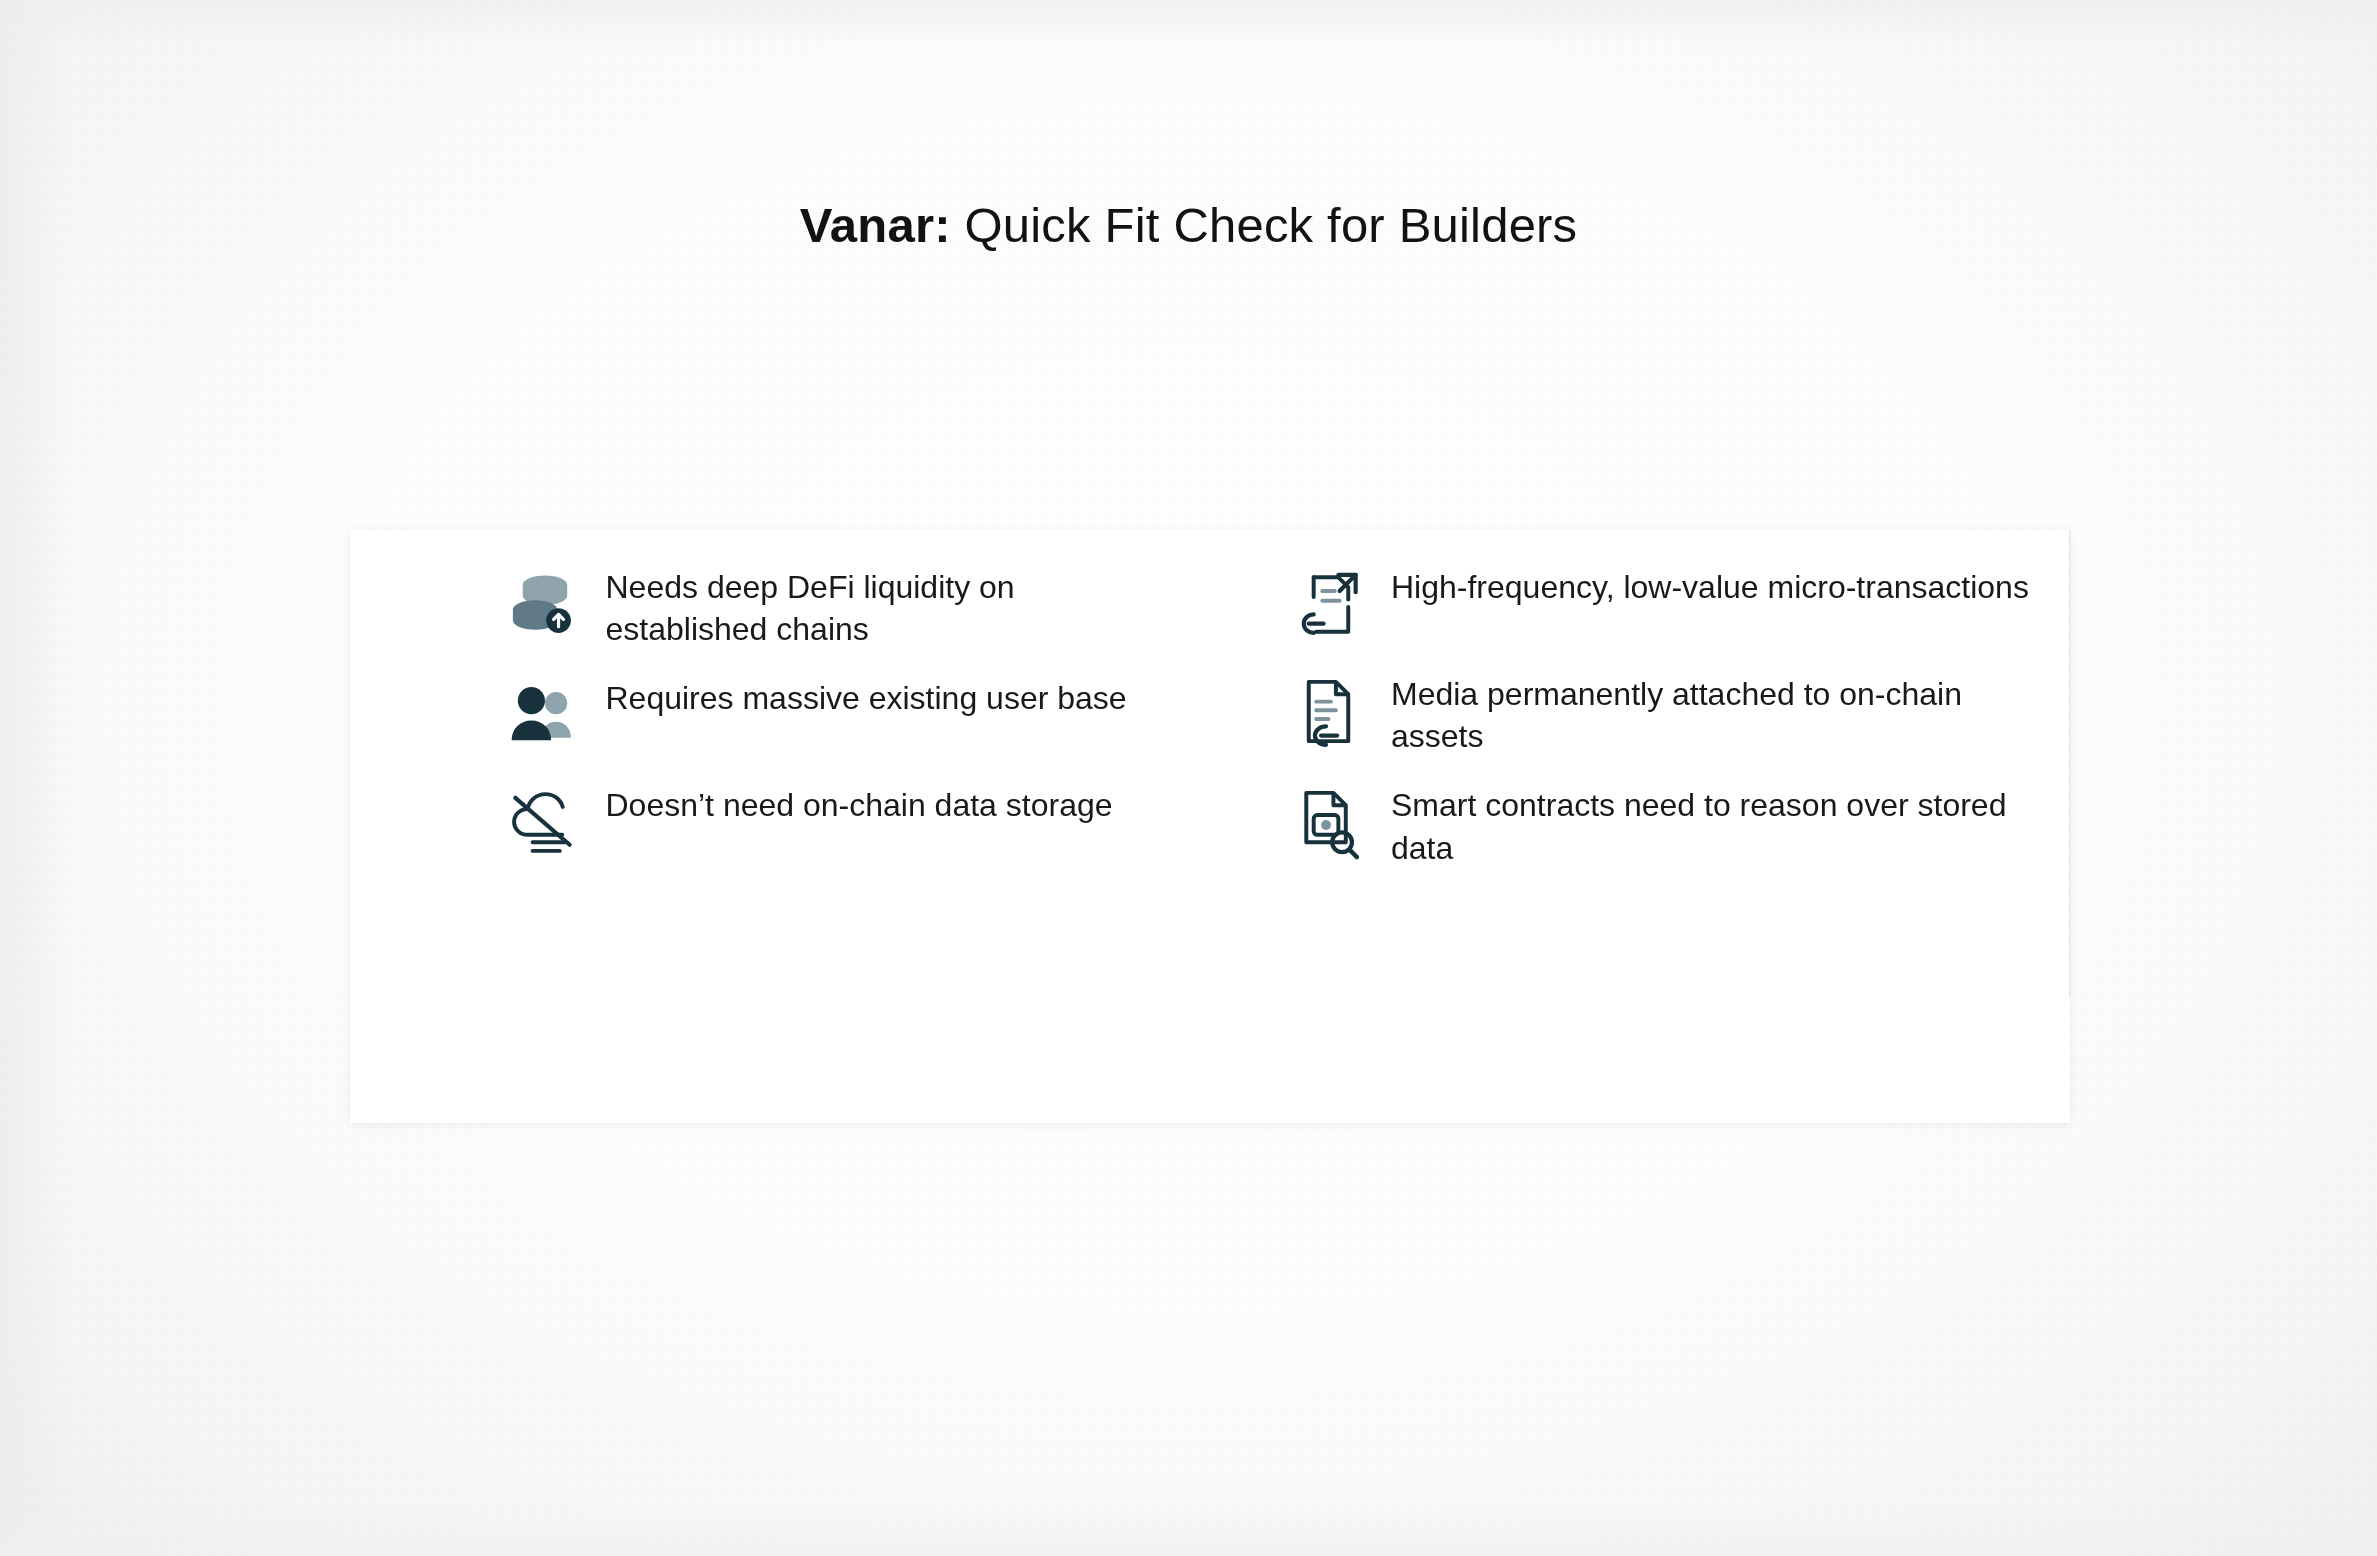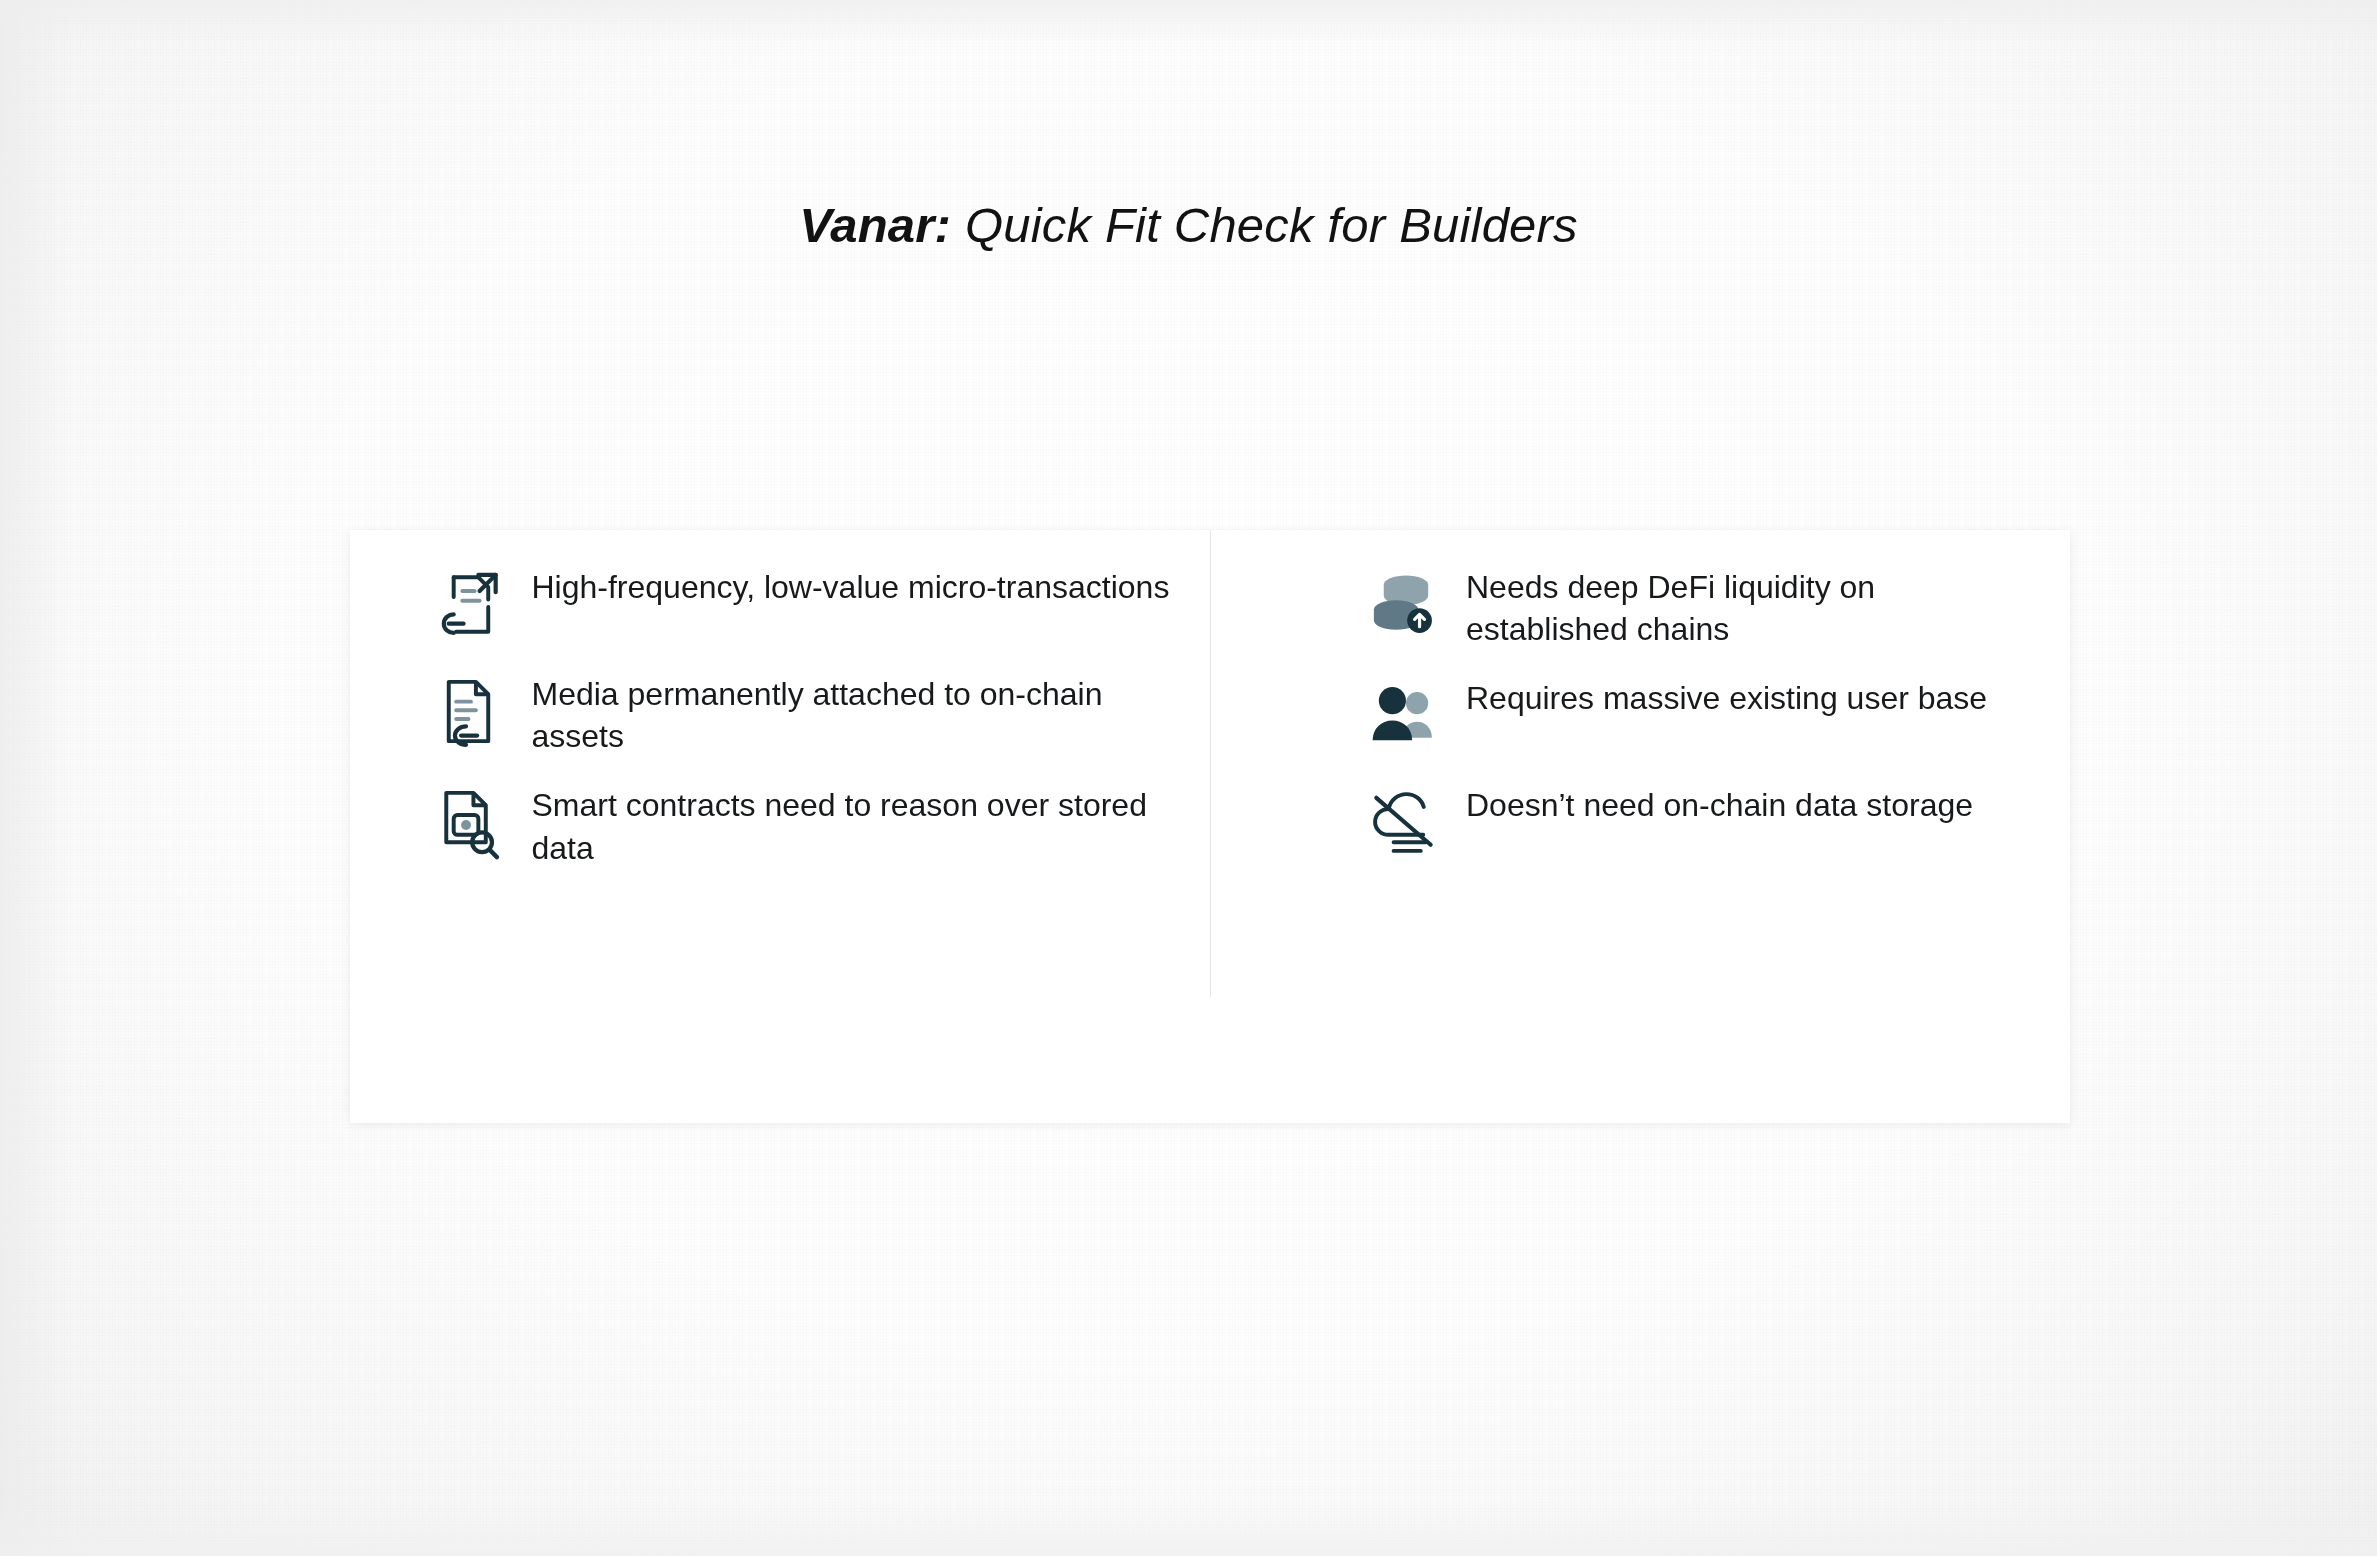--- a/index.html
+++ b/index.html
@@ -41,21 +41,20 @@
   .title {
     position: absolute;
     top: 197px;
     left: 0;
     right: 0;
     text-align: center;
     font-size: 49px;
     letter-spacing: 0.2px;
     color: #121212;
     font-weight: 400;
-    font-style: italic;
   }
   .title .strong {
     font-weight: 700;
   }
 
   .table {
     position: absolute;
     left: 350px;
     top: 530px;
     width: 1720px;
@@ -158,20 +157,61 @@
 <div class="slide">
 
   <div class="title">
     <span class="strong">Vanar:</span><span> Quick Fit Check for Builders</span>
   </div>
 
   <div class="table">
 
 
     <div class="table-body">
+
+      <div class="col right">
+
+        <div class="row">
+          <span class="icon">
+            <svg viewBox="0 0 64 64" fill="none">
+              <ellipse cx="34" cy="16" rx="18" ry="7.5" fill="#8fa3ac"></ellipse>
+              <path d="M16 16v9c0 4.1 8.1 7.5 18 7.5s18-3.4 18-7.5v-9" fill="#8fa3ac"></path>
+              <ellipse cx="26" cy="36" rx="18" ry="7.5" fill="#5f7a86"></ellipse>
+              <path d="M8 36v9c0 4.1 8.1 7.5 18 7.5s18-3.4 18-7.5v-9" fill="#5f7a86"></path>
+              <circle cx="45" cy="45" r="10" fill="#17313d"></circle>
+              <path d="M45 40v10M41 44l4-4 4 4" stroke="#ffffff" stroke-width="2.6" stroke-linecap="round" stroke-linejoin="round"></path>
+            </svg>
+          </span>
+          <span class="row-text">Needs deep DeFi liquidity on established chains</span>
+        </div>
+
+        <div class="row">
+          <span class="icon">
+            <svg viewBox="0 0 64 64" fill="none">
+              <circle cx="43" cy="22" r="9" fill="#8fa3ac"></circle>
+              <path d="M31 50c0-8 5.5-13 12-13s12 5 12 13z" fill="#8fa3ac"></path>
+              <circle cx="23" cy="20" r="11" fill="#17313d"></circle>
+              <path d="M7 52c0-9.5 7-16 16-16s16 6.5 16 16z" fill="#17313d"></path>
+            </svg>
+          </span>
+          <span class="row-text">Requires massive existing user base</span>
+        </div>
+
+        <div class="row">
+          <span class="icon">
+            <svg viewBox="0 0 64 64" fill="none">
+              <path d="M48 42H20c-6 0-11-4.6-11-10.5S14 21 20 21c1.2-7 7.4-12 14.4-12 6.6 0 12.3 4.3 14 10.4" stroke="#17313d" stroke-width="3.2" stroke-linecap="round" stroke-linejoin="round"></path>
+              <path d="M24 48h26M24 55h22" stroke="#17313d" stroke-width="3.2" stroke-linecap="round"></path>
+              <path d="M10 12L54 50" stroke="#17313d" stroke-width="3.4" stroke-linecap="round"></path>
+            </svg>
+          </span>
+          <span class="row-text">Doesn’t need on-chain data storage</span>
+        </div>
+
+      </div>
 
       <div class="col left">
 
         <div class="row">
           <span class="icon">
             <svg viewBox="0 0 64 64" fill="none">
               <path d="M20 10h20l8 8v10" stroke="#17313d" stroke-width="3.2" stroke-linecap="round" stroke-linejoin="round"></path>
               <path d="M48 34v20H22" stroke="#17313d" stroke-width="3.2" stroke-linecap="round" stroke-linejoin="round"></path>
               <path d="M20 10v16" stroke="#17313d" stroke-width="3.2" stroke-linecap="round"></path>
               <path d="M27 21h10M27 29h14" stroke="#7d949e" stroke-width="3.2" stroke-linecap="round"></path>
@@ -206,61 +246,20 @@
               <circle cx="30" cy="34" r="4" fill="#7d949e"></circle>
               <circle cx="43" cy="48" r="8" stroke="#17313d" stroke-width="3.4"></circle>
               <path d="M49 54l6 6" stroke="#17313d" stroke-width="3.6" stroke-linecap="round"></path>
             </svg>
           </span>
           <span class="row-text">Smart contracts need to reason over stored data</span>
         </div>
 
       </div>
 
-      <div class="col right">
-
-        <div class="row">
-          <span class="icon">
-            <svg viewBox="0 0 64 64" fill="none">
-              <ellipse cx="34" cy="16" rx="18" ry="7.5" fill="#8fa3ac"></ellipse>
-              <path d="M16 16v9c0 4.1 8.1 7.5 18 7.5s18-3.4 18-7.5v-9" fill="#8fa3ac"></path>
-              <ellipse cx="26" cy="36" rx="18" ry="7.5" fill="#5f7a86"></ellipse>
-              <path d="M8 36v9c0 4.1 8.1 7.5 18 7.5s18-3.4 18-7.5v-9" fill="#5f7a86"></path>
-              <circle cx="45" cy="45" r="10" fill="#17313d"></circle>
-              <path d="M45 40v10M41 44l4-4 4 4" stroke="#ffffff" stroke-width="2.6" stroke-linecap="round" stroke-linejoin="round"></path>
-            </svg>
-          </span>
-          <span class="row-text">Needs deep DeFi liquidity on established chains</span>
-        </div>
-
-        <div class="row">
-          <span class="icon">
-            <svg viewBox="0 0 64 64" fill="none">
-              <circle cx="43" cy="22" r="9" fill="#8fa3ac"></circle>
-              <path d="M31 50c0-8 5.5-13 12-13s12 5 12 13z" fill="#8fa3ac"></path>
-              <circle cx="23" cy="20" r="11" fill="#17313d"></circle>
-              <path d="M7 52c0-9.5 7-16 16-16s16 6.5 16 16z" fill="#17313d"></path>
-            </svg>
-          </span>
-          <span class="row-text">Requires massive existing user base</span>
-        </div>
-
-        <div class="row">
-          <span class="icon">
-            <svg viewBox="0 0 64 64" fill="none">
-              <path d="M48 42H20c-6 0-11-4.6-11-10.5S14 21 20 21c1.2-7 7.4-12 14.4-12 6.6 0 12.3 4.3 14 10.4" stroke="#17313d" stroke-width="3.2" stroke-linecap="round" stroke-linejoin="round"></path>
-              <path d="M24 48h26M24 55h22" stroke="#17313d" stroke-width="3.2" stroke-linecap="round"></path>
-              <path d="M10 12L54 50" stroke="#17313d" stroke-width="3.4" stroke-linecap="round"></path>
-            </svg>
-          </span>
-          <span class="row-text">Doesn’t need on-chain data storage</span>
-        </div>
-
-      </div>
-
     </div>
   </div>
 
   <div class="edge-blur-left"></div>
   <div class="edge-blur-top"></div>
   <div class="edge-blur-bottom"></div>
 </div>
 
 
 </body></html>

